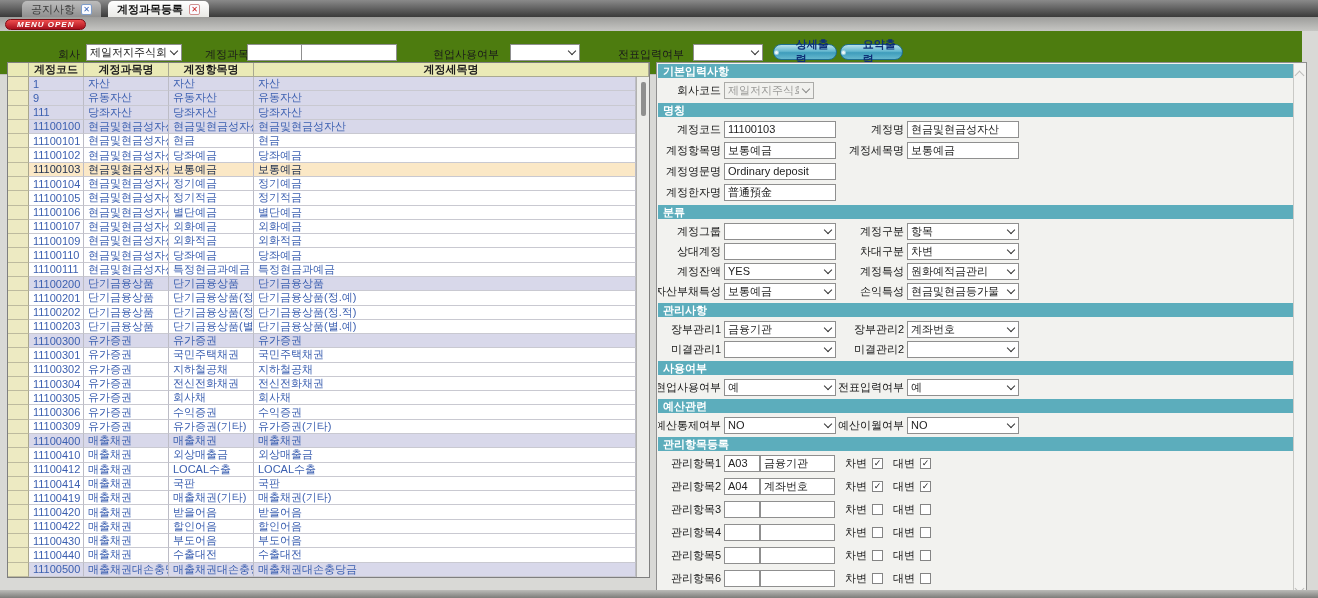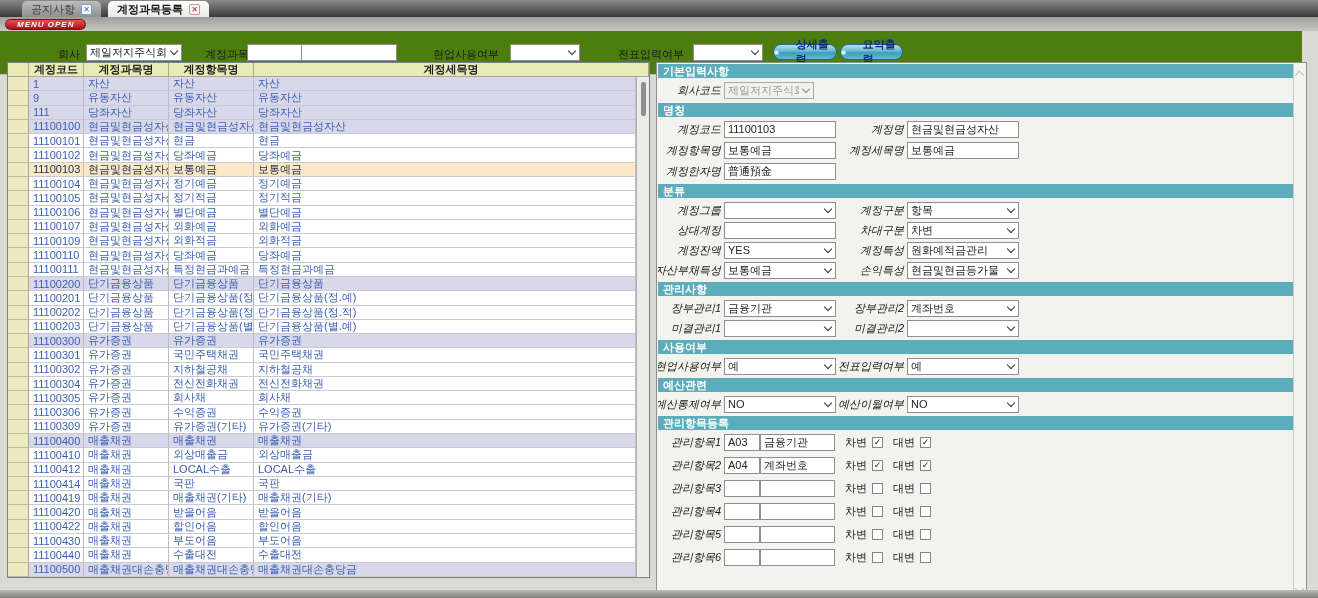--- a/index.html
+++ b/index.html
@@ -50,21 +50,21 @@
   .grid-scroll { position:absolute; top:14px; right:0; bottom:0; width:13px; background:#ececea; border-left:1px solid #b3b3b0; }
   .grid-thumb { position:absolute; top:5px; left:4px; width:5px; height:34px; background:#8f8f8f; border-radius:2px; }
 
   
   .panel { position:absolute; left:656px; top:62px; width:651px; height:540px; background:#f2f2ef; border:1px solid #8f8f8f; }
   .panel-inner { position:absolute; left:1px; top:1px; right:13px; bottom:1px; overflow:hidden; }
   .sec-head { height:14px; line-height:14px; background:#5cadbc; color:#fff; font-weight:bold; padding-left:5px; margin-bottom:4px; }
   .sec-gap { margin-top:3px; }
   .f-row { display:flex; align-items:center; height:16px; margin:0 0 5px 0; }
   .f-row.tight { margin-bottom:4px; }
-  .f-lbl { width:66px; flex-shrink:0; display:flex; justify-content:flex-end; padding-right:3px; white-space:nowrap; color:#161616;font-style:italic; }
+  .f-lbl { width:66px; flex-shrink:0; display:flex; justify-content:flex-end; padding-right:3px; white-space:nowrap; color:#161616; }
   .f-lbl2 { width:71px; }
   .w112 { width:112px; flex-shrink:0; }
   .w90 { width:90px; flex-shrink:0; }
   .w36 { width:36px; flex-shrink:0; }
   .w75 { width:75px; flex-shrink:0; }
   .sel.disabled { background:#f1f1ee; border-color:#ababa8; }
   .sel.disabled .v { color:#9a9a98; }
   .sel.disabled .chev { border-color:#8a8a88; }
   .mi-row { height:16px; margin-bottom:7px; }
   .mi-lab { margin-left:10px; white-space:nowrap; color:#161616; }
@@ -410,20 +410,24 @@
         <span class="f-lbl f-lbl2">계정명</span>
         <div class="inp w112">현금및현금성자산</div>
       </div>
       <div class="f-row">
         <span class="f-lbl">계정항목명</span>
         <div class="inp w112">보통예금</div>
         <span class="f-lbl f-lbl2">계정세목명</span>
         <div class="inp w112">보통예금</div>
       </div>
       <div class="f-row">
+        <span class="f-lbl">계정영문명</span>
+        <div class="inp w112">Ordinary deposit</div>
+      </div>
+      <div class="f-row">
         <span class="f-lbl">계정한자명</span>
         <div class="inp w112">普通預金</div>
       </div>
 
       <div class="sec-head sec-gap">분류</div>
       <div class="f-row tight">
         <span class="f-lbl">계정그룹</span>
         <div class="sel w112">
             <span class="v"></span>
             <span class="arr">

